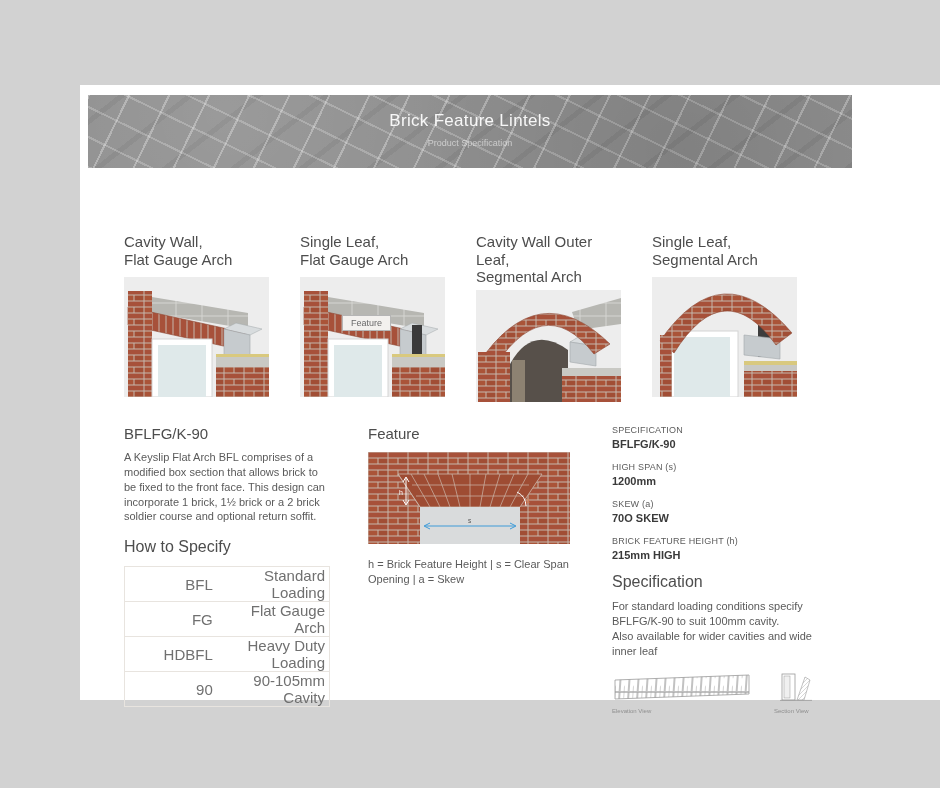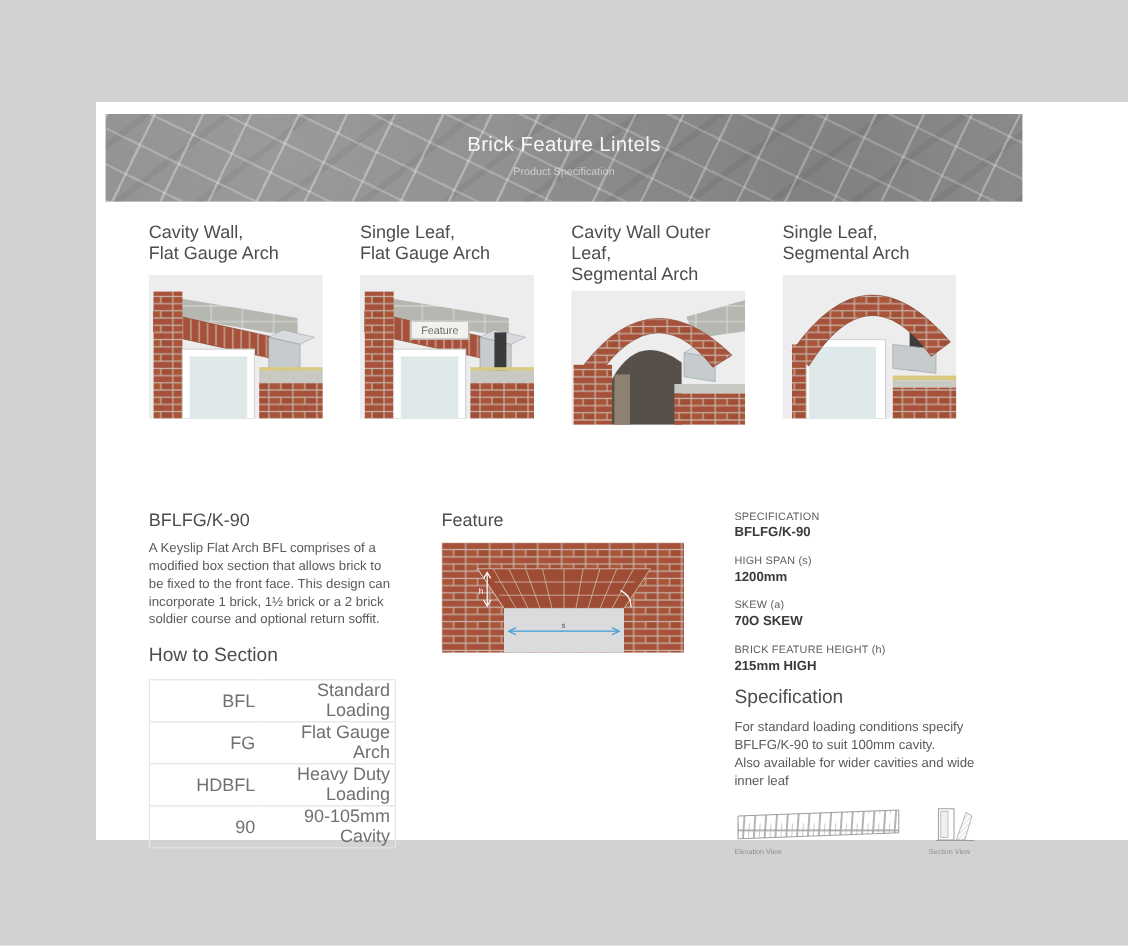--- a/index.html
+++ b/index.html
@@ -33,21 +33,21 @@
 
   
   .products {
     position: absolute; left: 44px; top: 100px;
     width: 692px;
     display: grid; grid-template-columns: repeat(4, 163px);
     column-gap: 13px;
   }
   .product-title {
     font-size: 15px; line-height: 1.18; color: #4d4d4d; font-weight: 400;
-    white-space: pre-line; min-height: 40px; margin-bottom: 4px;
+    white-space: pre-line; min-height: 40px; margin-bottom: 4px; margin-top: 48px;
   }
   .product-image { position: relative; width: 145px; height: 120px; }
   .product-image svg { display: block; }
   .feature-tag {
     position: absolute; left: 42px; top: 38px;
     background: #f3f1ee; border: 1px solid #b5b5b5;
     color: #6a6a6a; font-size: 9px; padding: 2px 8px;
   }
 
   
@@ -200,21 +200,21 @@
           <rect x="92" y="94" width="53" height="26" fill="url(#pbrick)"></rect>
         </svg>
       </div>
     </div>
 
   </div>
 
   <div class="col col-left">
     <h2 class="small">BFLFG/K-90</h2>
     <p class="body-text">A Keyslip Flat Arch BFL comprises of a modified box section that allows brick to be fixed to the front face. This design can incorporate 1 brick, 1½ brick or a 2 brick soldier course and optional return soffit.</p>
-    <h2 class="big mt14">How to Section</h2>
+    <h2 class="big mt14">How to Specify</h2>
     <table class="specify-table">
       <tbody>
         <tr>
           <td>BFL</td>
           <td>Standard Loading</td>
         </tr>
         <tr>
           <td>FG</td>
           <td>Flat Gauge Arch</td>
         </tr>
@@ -258,20 +258,22 @@
       <text x="31" y="43" font-size="7" fill="#ffffff" font-family="Liberation Sans, sans-serif">h</text>
       <path d="M 149,40 A 16 16 0 0 1 158,54" fill="none" stroke="#ffffff" stroke-width="1"></path>
       <text x="158" y="51" font-size="6.5" fill="#d97a4a" font-family="Liberation Sans, sans-serif">a</text>
       <g stroke="#3f9bd8" stroke-width="1">
         <line x1="57" y1="74" x2="147" y2="74"></line>
         <polyline points="62,71 56,74 62,77" fill="none"></polyline>
         <polyline points="142,71 148,74 142,77" fill="none"></polyline>
       </g>
       <text x="100" y="71" font-size="6.5" fill="#555555" font-family="Liberation Sans, sans-serif">s</text>
     </svg>
+    <p class="feature-caption pre">h = Brick Feature Height | s = Clear Span
+Opening | a = Skew</p>
   </div>
 
   <div class="col col-right">
     <div class="attr">
       <div class="attr-label">SPECIFICATION</div>
       <div class="attr-value">BFLFG/K-90</div>
     </div>
     <div class="attr">
       <div class="attr-label">HIGH SPAN (s)</div>
       <div class="attr-value">1200mm</div>

